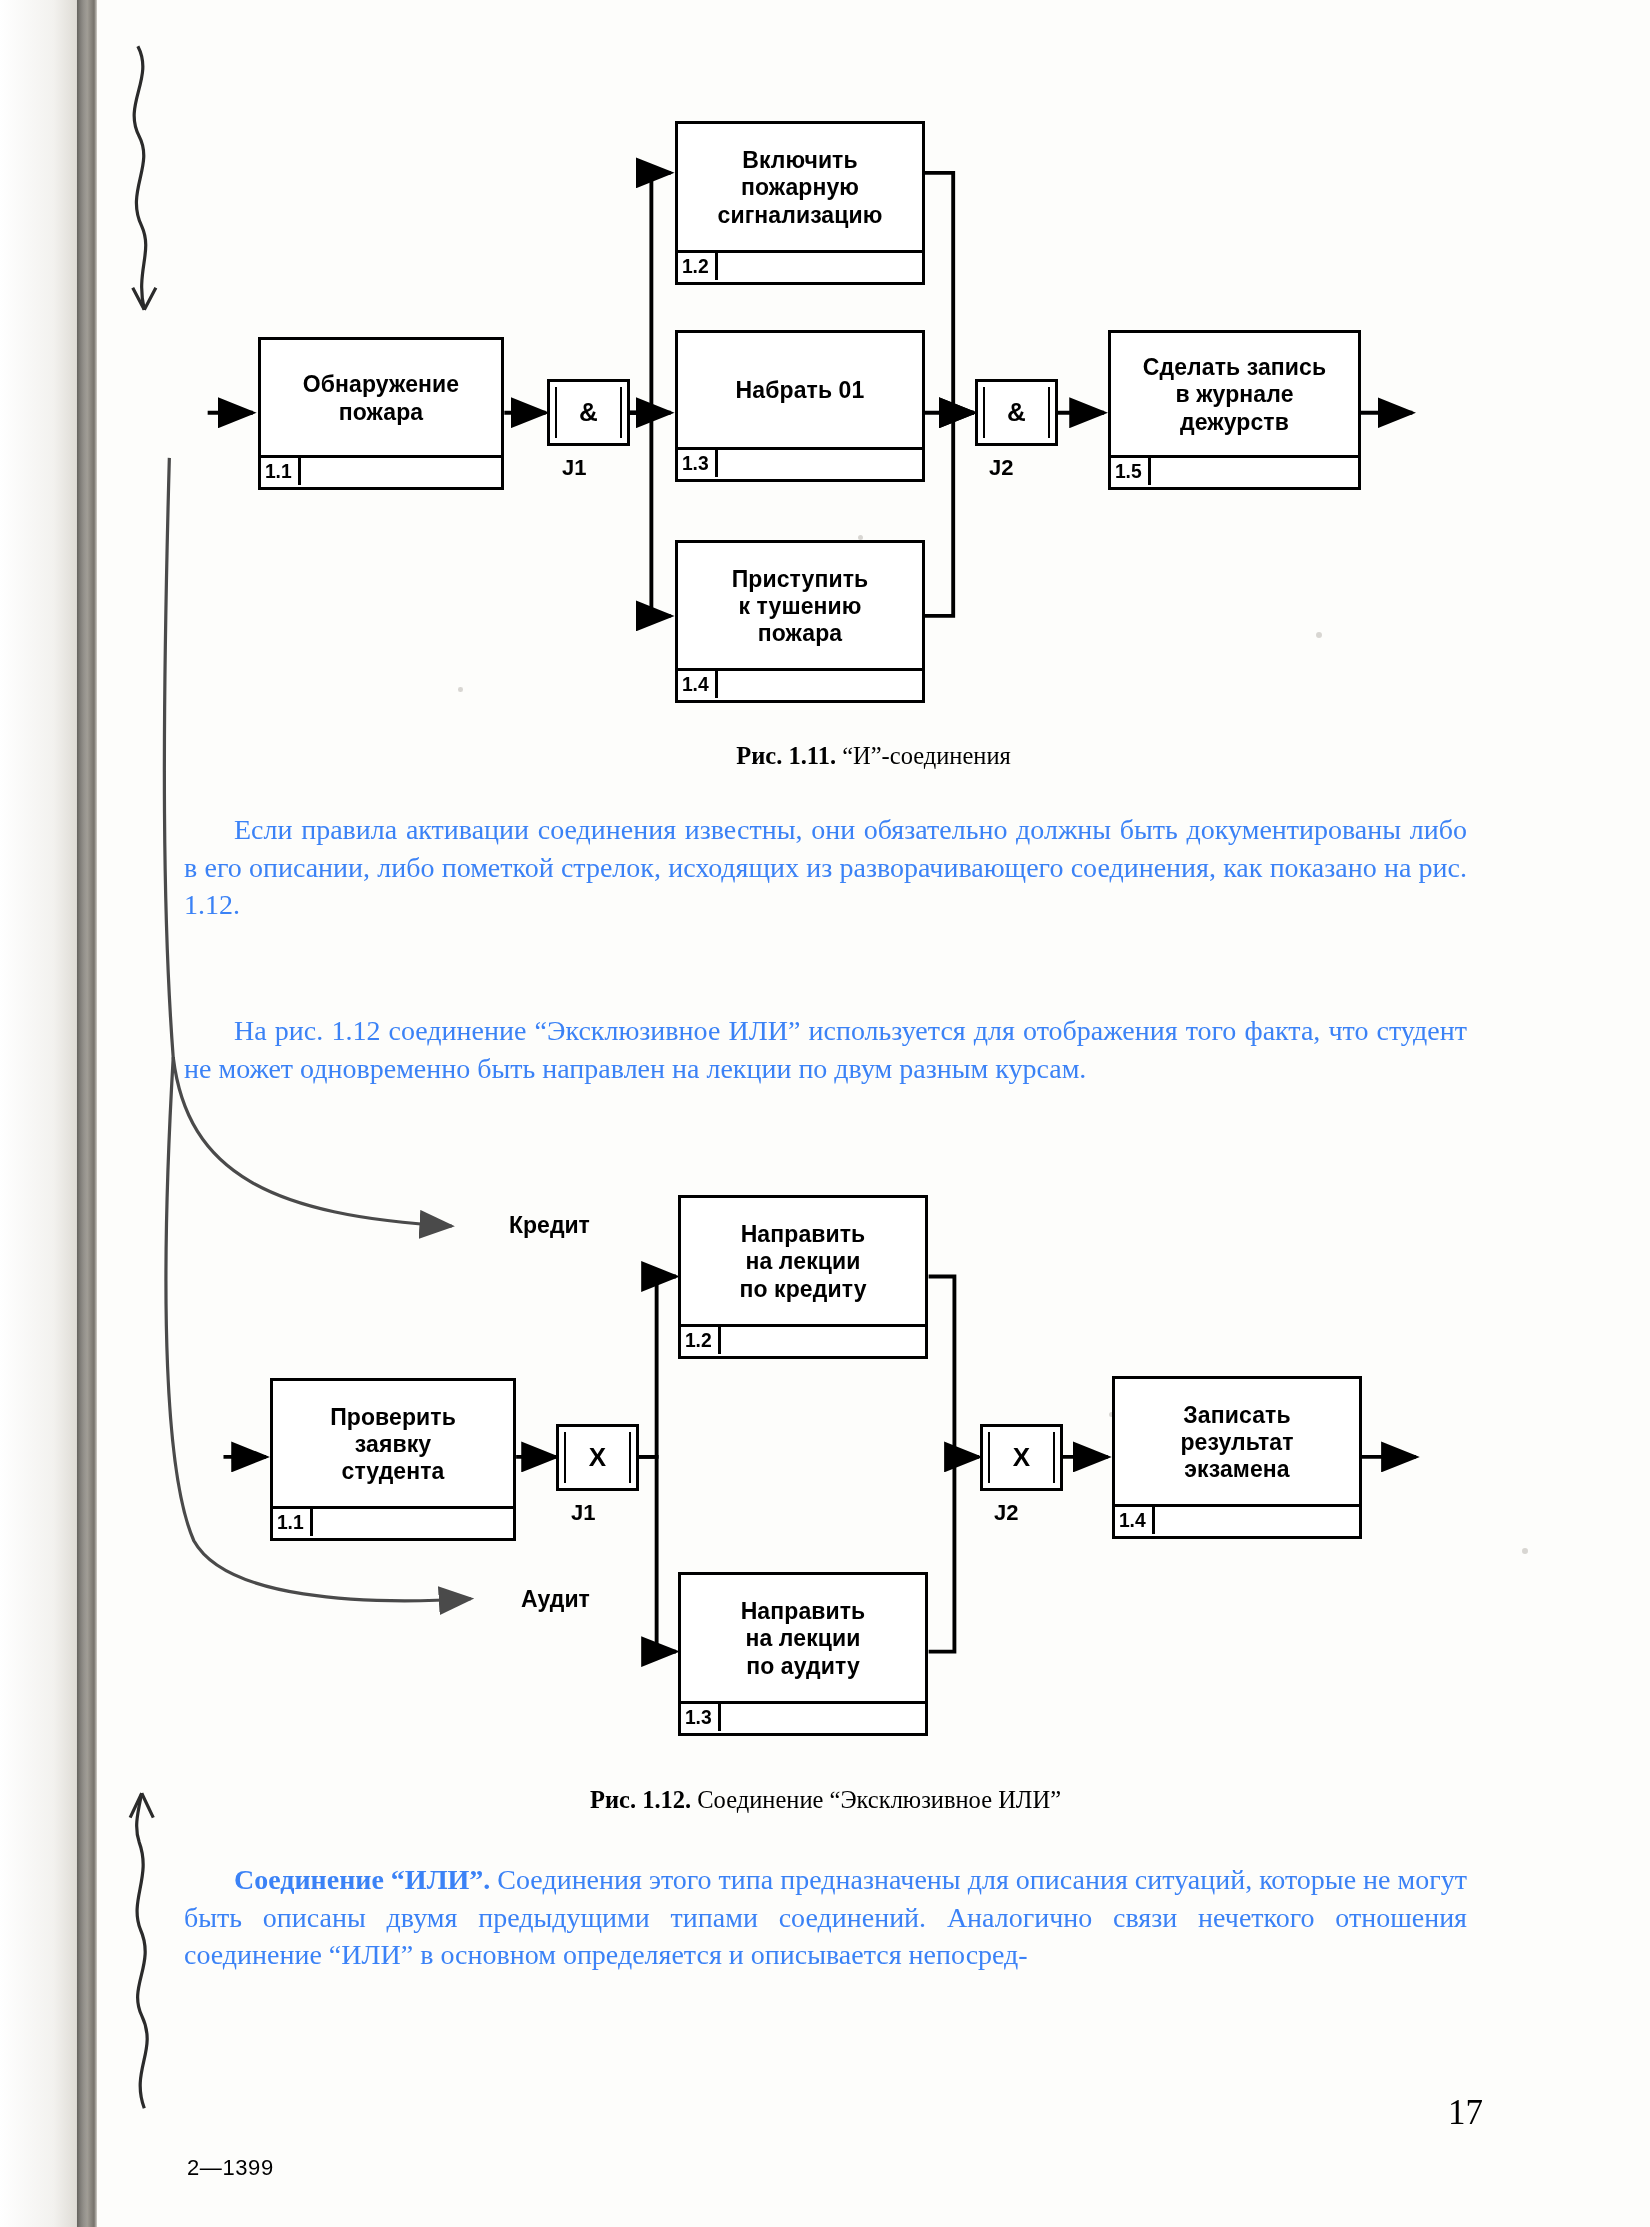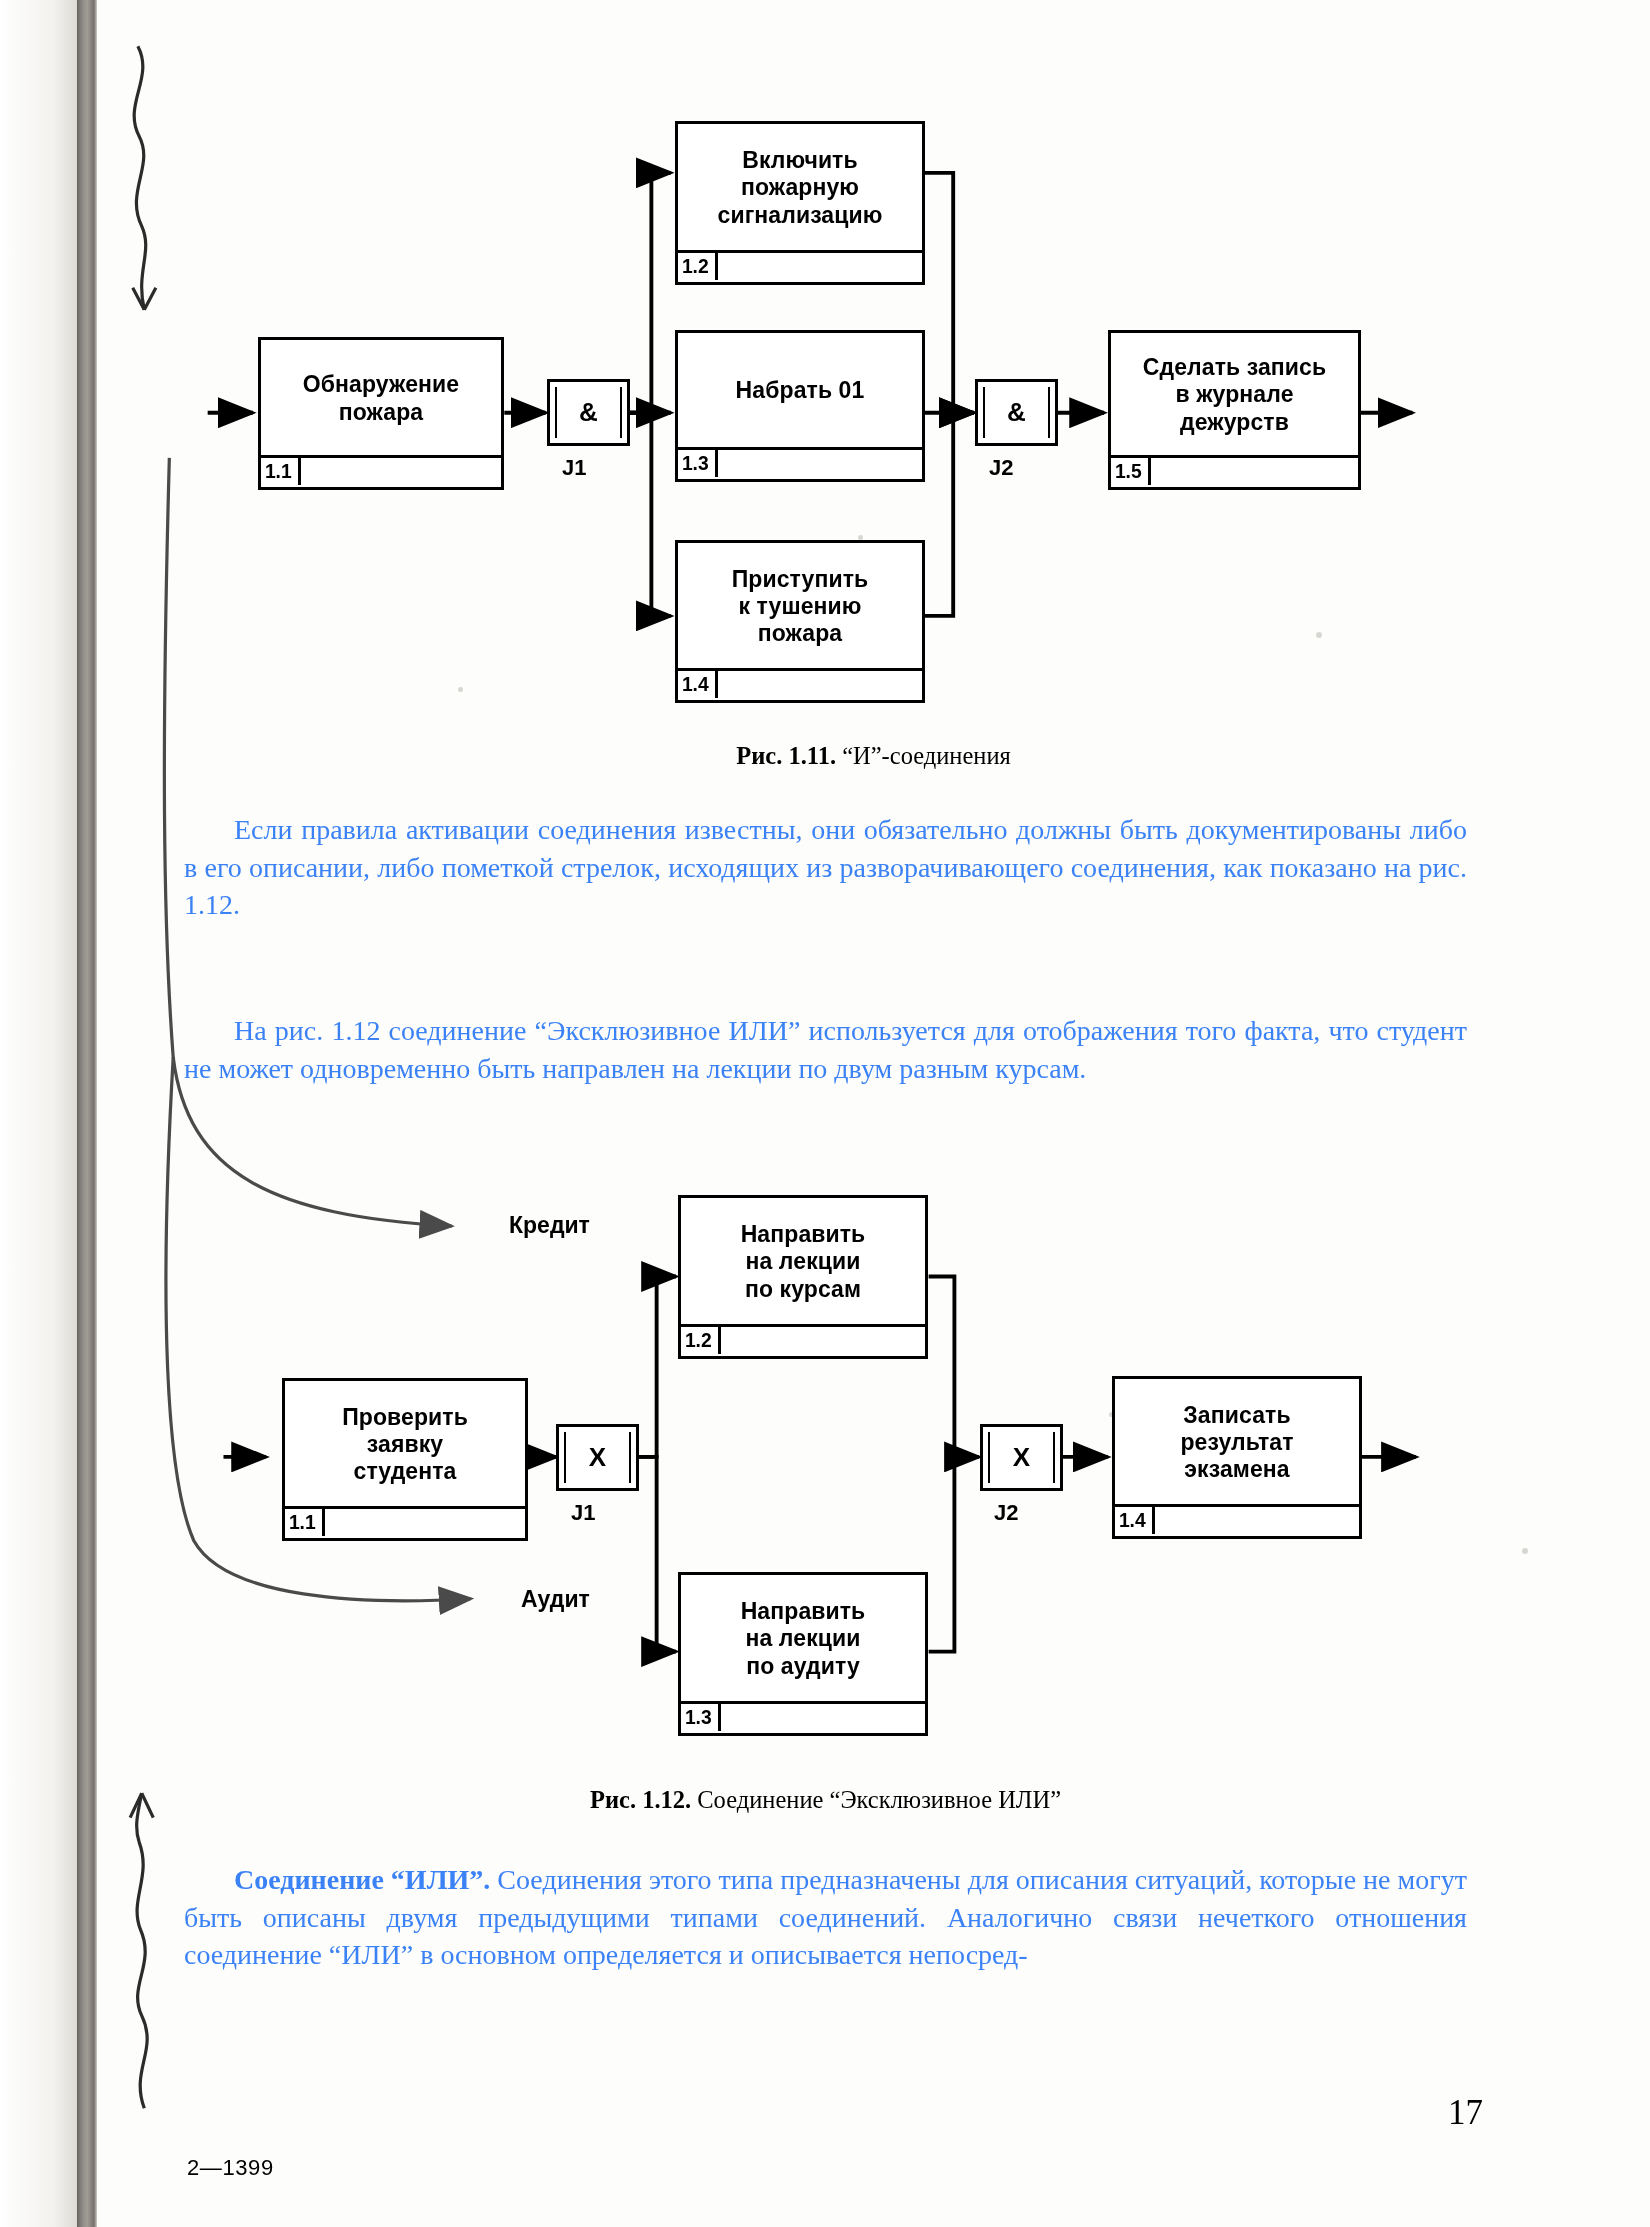--- a/index.html
+++ b/index.html
@@ -353,38 +353,38 @@
 
         <path d="M2112 470 L 2196 470" marker-end="url(#ah2)"></path>
       </g>
 
       <g stroke="#4a4a4a" stroke-width="5" fill="none">
         <path d="M262 -1080 C 250 -640, 252 -360, 268 -150 C 290 30, 420 96, 700 112" marker-end="url(#ahthin)"></path>
         <path d="M268 -150 C 246 230, 256 500, 300 600 C 350 690, 560 700, 730 690" marker-end="url(#ahthin)"></path>
       </g>
     </svg>
 
-    <div class="act-box" style="left:270px;top:224px;width:246px;height:163px;margin-left:12px;">
+    <div class="act-box" style="left:270px;top:224px;width:246px;height:163px;">
       <div class="title">
         <span>Проверить</span>
         <span>заявку</span>
         <span>студента</span>
       </div>
       <div class="foot">
         <div class="num">1.1</div>
         <div class="sep"></div>
         <div class="rest"></div>
       </div>
     </div>
 
     <div class="act-box" style="left:678px;top:41px;width:250px;height:164px;">
       <div class="title">
         <span>Направить</span>
         <span>на лекции</span>
-        <span>по курсам</span>
+        <span>по кредиту</span>
       </div>
       <div class="foot">
         <div class="num">1.2</div>
         <div class="sep"></div>
         <div class="rest"></div>
       </div>
     </div>
 
     <div class="act-box" style="left:678px;top:418px;width:250px;height:164px;">
       <div class="title">

